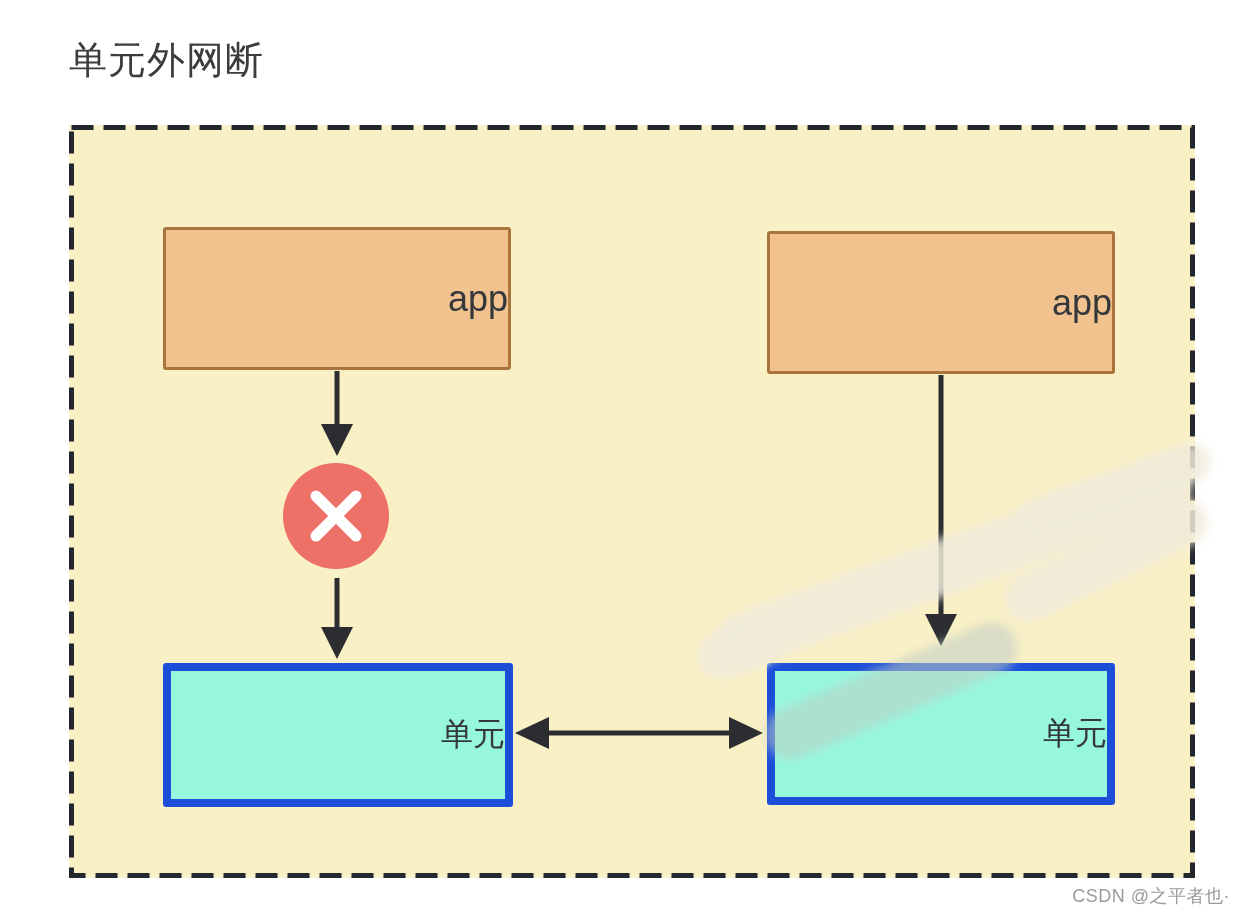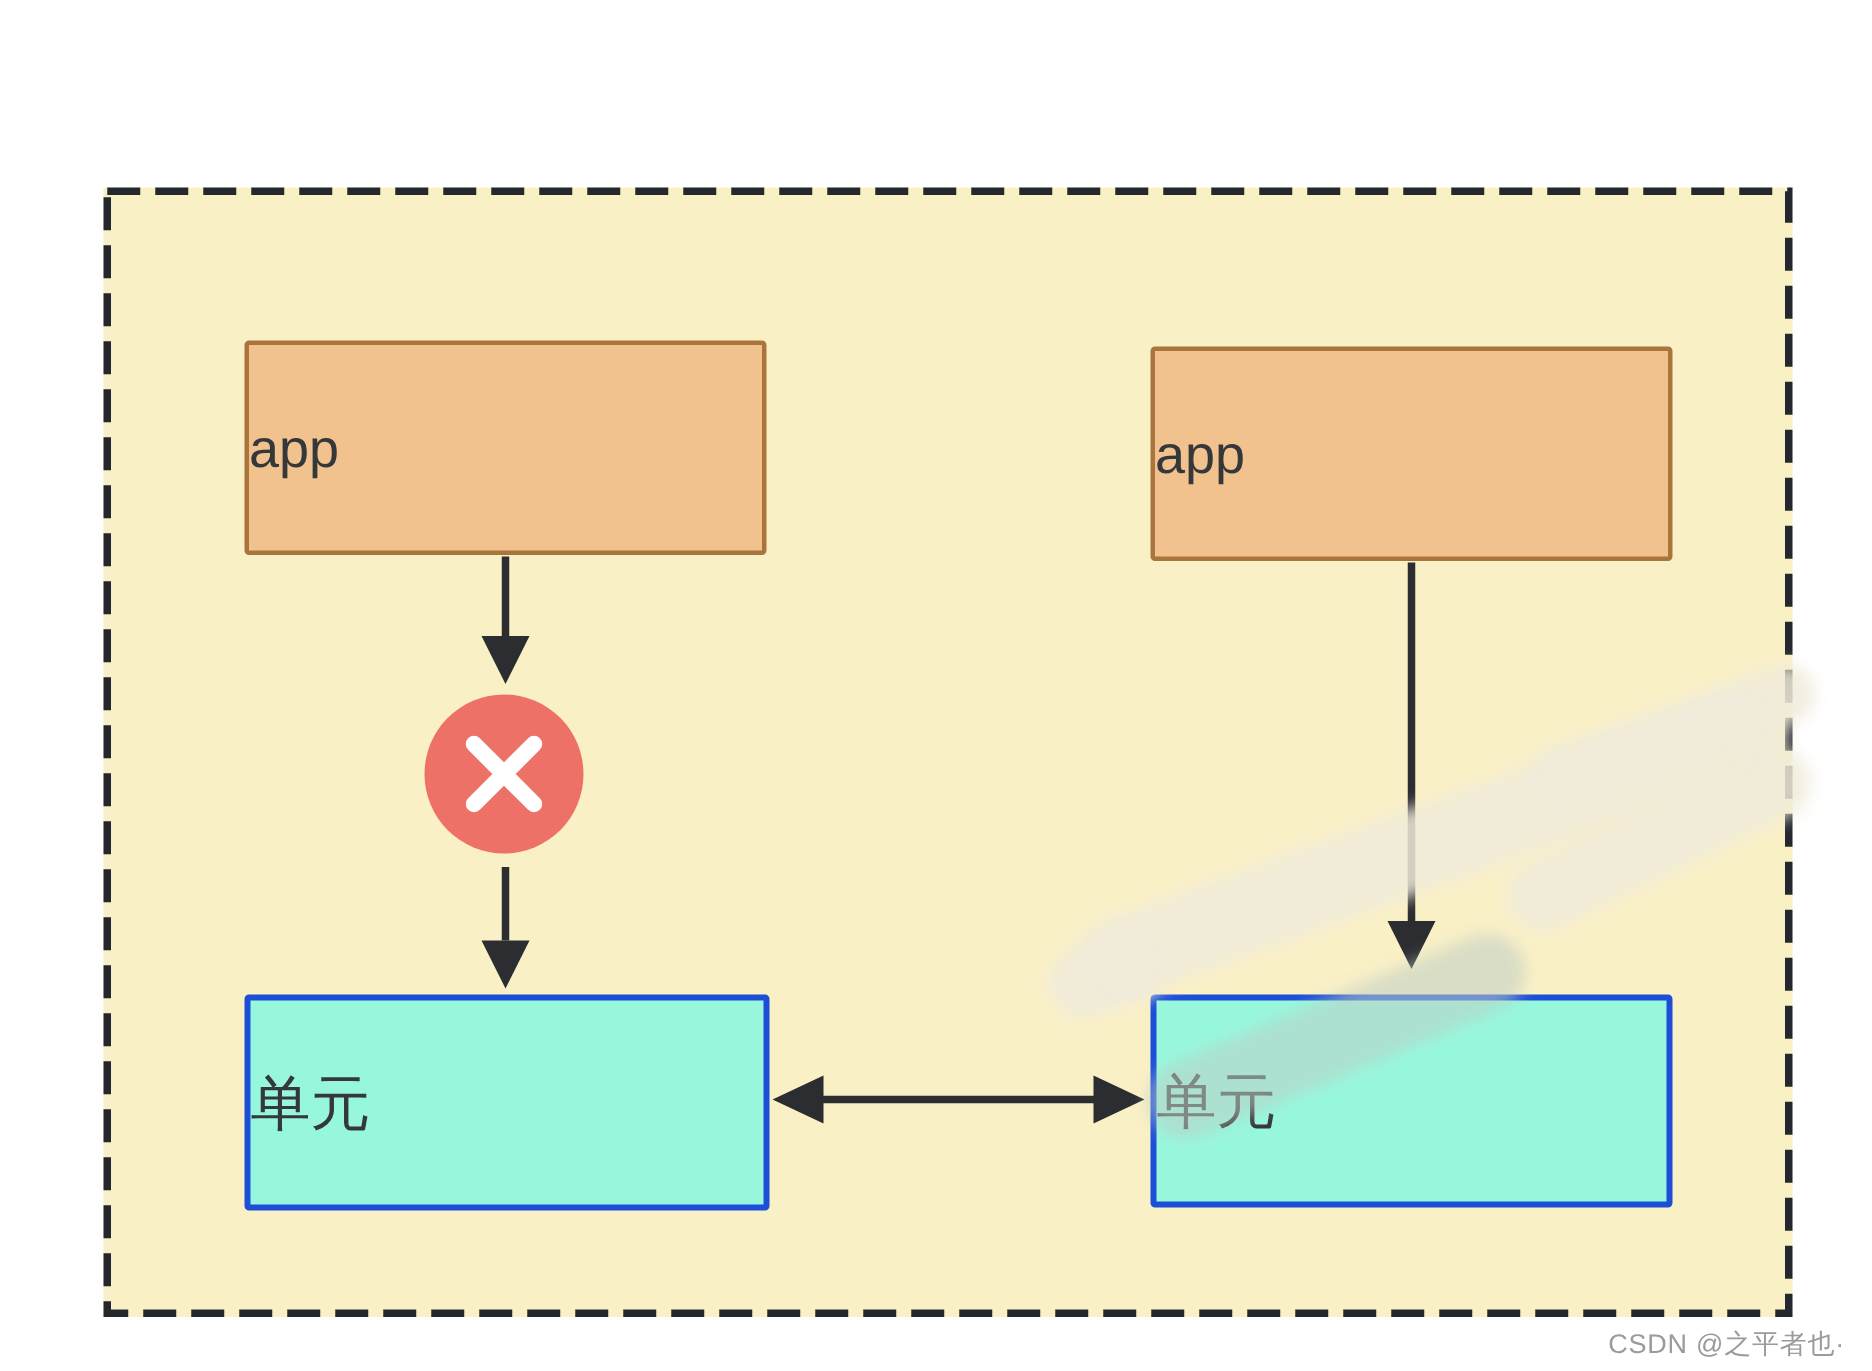--- a/index.html
+++ b/index.html
@@ -14,29 +14,29 @@
     font-size:38px;line-height:48px;font-weight:400;
     color:#3c3c3c;letter-spacing:1px;
   }
 
   .container{
     position:absolute;left:69px;top:125px;width:1126px;height:753px;
     background:#faf0c6;z-index:1;
   }
 
   .node{
-    position:absolute;display:flex;align-items:center;justify-content:flex-start;
+    position:absolute;display:flex;align-items:center;justify-content:flex-end;
     box-sizing:border-box;border-radius:3px;z-index:2;
     color:#34383b;
   }
   .node.app{
     background:#f2c28e;border:3px solid #a9753c;font-size:36px;
   }
   .node.unit{
-    background:#97f7dd;border:4px solid #1d4ed8;font-size:40px;
+    background:#97f7dd;border:8px solid #1d4ed8;font-size:32px;
   }
   #app-left {left:163px;top:227px;width:348px;height:143px;}
   #app-right{left:767px;top:231px;width:348px;height:143px;}
   #unit-left {left:163px;top:663px;width:350px;height:144px;}
   #unit-right{left:767px;top:663px;width:348px;height:142px;}
 
   .arrows-layer{
     position:absolute;inset:0;z-index:3;pointer-events:none;
   }
 
@@ -61,20 +61,21 @@
   .watermark{
     position:absolute;right:18px;top:884px;z-index:6;
     font-size:18px;color:#9b9b9b;letter-spacing:0.5px;
   }
 </style>
 </head>
 <body>
 
 <div class="canvas">
 
+  <div class="title">单元外网断</div>
 
   <div class="container"></div>
 
   <div class="node app" id="app-left">
     <span>app</span>
   </div>
   <div class="node app" id="app-right">
     <span>app</span>
   </div>
   <div class="node unit" id="unit-left">

